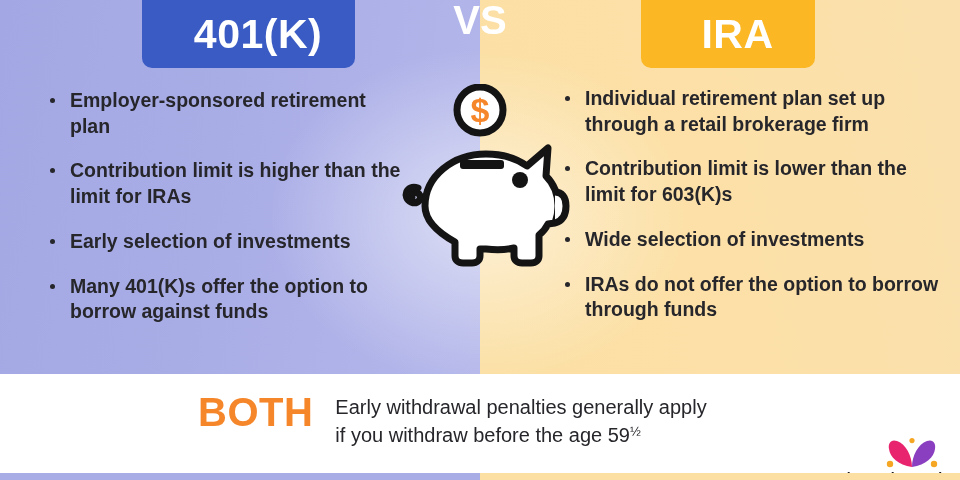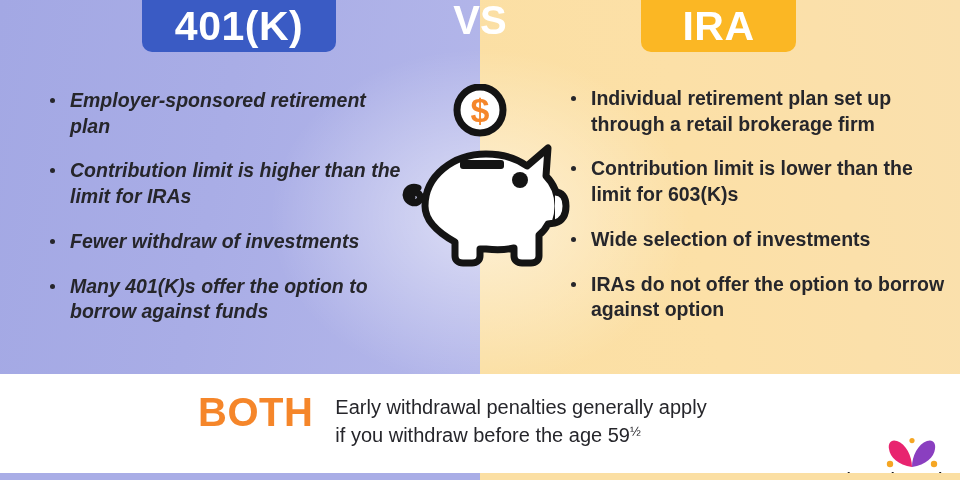--- a/index.html
+++ b/index.html
@@ -44,29 +44,30 @@
   .panel-right {
     background:
       radial-gradient(ellipse 300px 240px at 0% 58%, rgba(255,255,255,0.55) 0%, rgba(255,255,255,0.0) 70%),
       linear-gradient(80deg, #fbdfa3 0%, #fce0a7 45%, #fae0ad 100%);
   }
 
   
   .header-chip {
     position: absolute;
     top: 0;
-    height: 52px;
+    height: 68px;
     border-radius: 0 0 10px 10px;
     display: flex;
     align-items: center;
     justify-content: center;
     color: #ffffff;
     font-weight: 700;
     letter-spacing: 0.5px;
     line-height: 1;
+    padding-left: 19px;
   }
   .chip-401k {
     left: 142px;
     width: 194px;
     background: #3a5bc4;
     font-size: 41px;
   }
   .chip-ira {
     left: 161px;
     width: 155px;
@@ -93,24 +94,23 @@
   .bullets {
     position: absolute;
     margin: 0;
     padding: 0;
     list-style: none;
   }
   .bullets-left {
     left: 44px;
     top: 88px;
     width: 358px;
-    font-style: italic;
   }
   .bullets-right {
-    left: 85px;
+    left: 79px;
     top: 86px;
     width: 390px;
   }
   .bullets li {
     position: relative;
     padding-left: 26px;
     color: #26262b;
     font-size: 19.5px;
     line-height: 1.32;
     font-weight: 600;
@@ -222,33 +222,33 @@
 <div class="infographic">
 
   <div class="compare">
 
     <div class="panel panel-left">
       <div class="header-chip chip-401k">401(K)</div>
 
       <ul class="bullets bullets-left">
         <li>Employer-sponsored retirement plan</li>
         <li>Contribution limit is higher than the limit for IRAs</li>
-        <li>Fewer withdraw of investments</li>
+        <li>Early selection of investments</li>
         <li>Many 401(K)s offer the option to borrow against funds</li>
       </ul>
     </div>
 
     <div class="panel panel-right">
       <div class="header-chip chip-ira">IRA</div>
 
       <ul class="bullets bullets-right">
         <li>Individual retirement plan set up through a retail brokerage firm</li>
         <li>Contribution limit is lower than the limit for 603(K)s</li>
         <li>Wide selection of investments</li>
-        <li>IRAs do not offer the option to borrow against option</li>
+        <li>IRAs do not offer the option to borrow through funds</li>
       </ul>
     </div>
 
     <div class="vs-label">VS</div>
 
     <svg class="piggy-art" viewBox="0 0 176 196">
 
       <path d="M20 104 C8 100, 4 114, 13 118 C20 121, 25 114, 21 110 C18 107, 13 109, 14 113" fill="none" stroke="#141414" stroke-width="7" stroke-linecap="round"></path>
 
       <path d="M27 122

